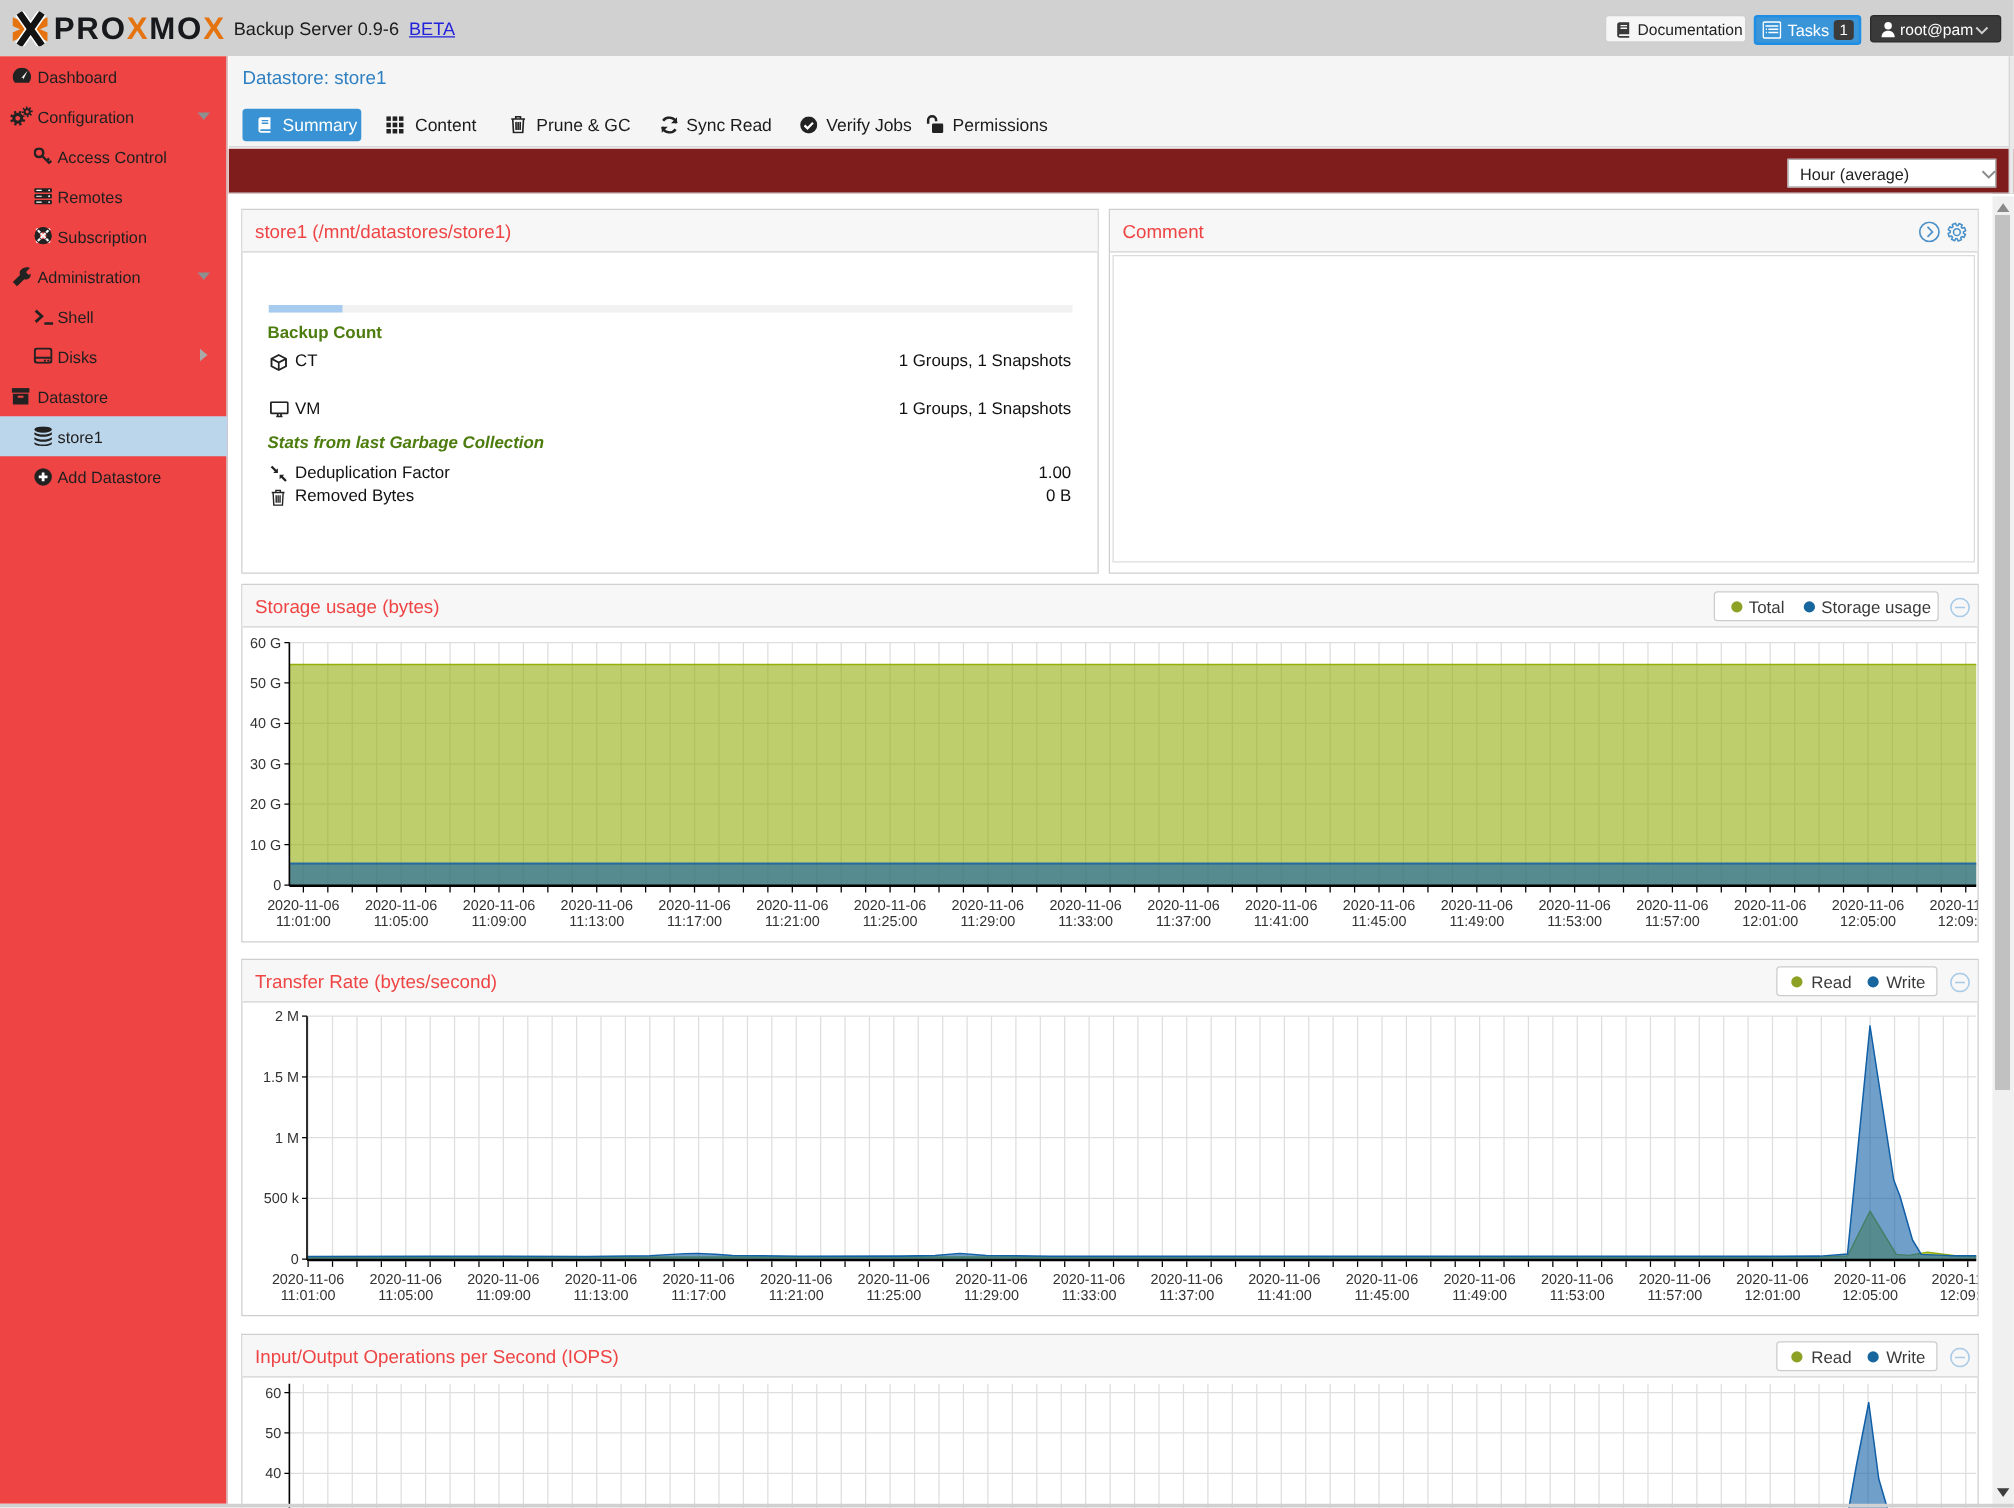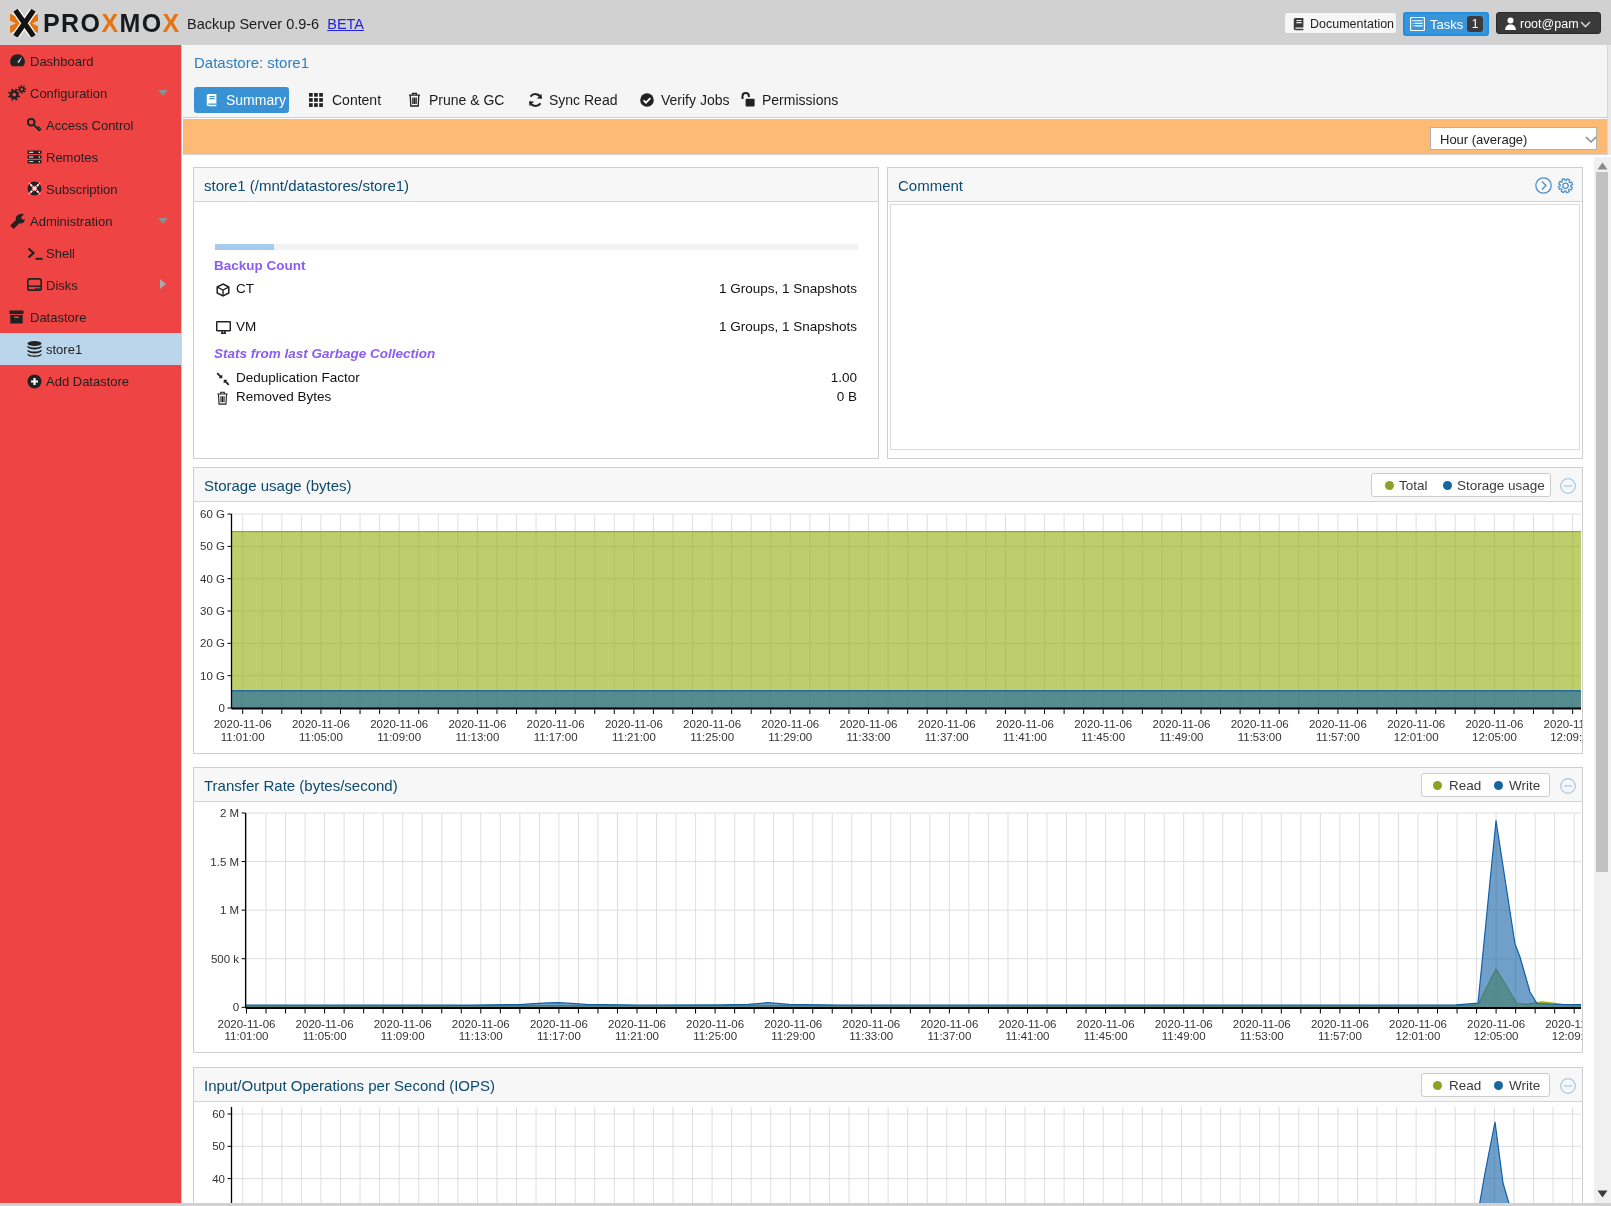--- a/index.html
+++ b/index.html
@@ -1,40 +1,40 @@
 <!DOCTYPE html>
 <html><head>
 <meta charset="utf-8">
 <style>
 * { margin:0; padding:0; box-sizing:border-box; }
 html,body { width:1611px; height:1206px; overflow:hidden; font-family:"Liberation Sans", sans-serif; background:#fff; }
 .abs { position:absolute; }
 #hdr { left:0; top:0; width:1611px; height:45px; background:#d1d1d1; }
 #side { left:0; top:45px; width:182px; height:1158px; background:#ef4444; border-right:1px solid #d0d0d0; }
 #crumb { left:183px; top:45px; width:1428px; height:73px; background:#f5f5f5; border-bottom:1px solid #cfcfcf; }
-#toolbar { left:183px; top:119px; width:1428px; height:36px; background:#fdba74; border-bottom:1px solid #d4d4d4; }
+#toolbar { left:183px; top:119px; width:1428px; height:36px; background:#7f1d1d; border-bottom:1px solid #d4d4d4; }
 #botstrip { left:0; top:1203px; width:1611px; height:3px; background:#d1d1d1; }
 .navrow { position:absolute; left:0; width:182px; height:32px; font-size:13px; color:#1f1f1f; }
 .navrow .txt { position:absolute; top:9px; }
 .navrow svg { position:absolute; }
 .sel { background:#bbd5eb; }
 .caret-d { position:absolute; left:158px; top:13px; width:0; height:0; border-left:5px solid transparent; border-right:5px solid transparent; border-top:6px solid #8f8f8f; }
 .caret-r { position:absolute; left:160px; top:10px; width:0; height:0; border-top:5px solid transparent; border-bottom:5px solid transparent; border-left:6px solid #a9a9a9; }
 .panel { position:absolute; background:#fff; border:1px solid #cfcfcf; }
 .phead { position:absolute; left:0; top:0; right:0; height:34px; background:#f7f7f7; border-bottom:1px solid #d4d4d4; }
-.ptitle { position:absolute; left:10px; top:9px; font-size:15px; color:#0c4a6e; }
+.ptitle { position:absolute; left:10px; top:9px; font-size:15px; color:#ef4444; }
 .legend { position:absolute; background:#fff; border:1px solid #ccc; border-radius:3px; height:24px; font-size:13.5px; color:#3a3a3a; white-space:nowrap; }
 .legend .li { position:absolute; top:4px; }
 .legend .dot { position:absolute; top:7px; }
 .dot { display:inline-block; width:9px; height:9px; border-radius:50%; margin-right:7px; }
 .btn { position:absolute; border-radius:3px; font-size:14px; }
 .tab { position:absolute; top:47px; height:16px; font-size:14px; color:#1b1b1b; white-space:nowrap; }
 .trow { position:absolute; left:22px; right:21px; height:19px; font-size:13.5px; color:#111; }
 .trow .rt { position:absolute; right:0; top:0; }
-.thead { position:absolute; left:22px; font-size:13.5px; font-weight:bold; color:#8b5cf6; }
+.thead { position:absolute; left:22px; font-size:13.5px; font-weight:bold; color:#4d7c0f; }
 .ticon { position:absolute; left:0px; top:2px; }
 </style>
 </head>
 <body>
 <div id="hdr" class="abs">
   <svg class="abs" style="left:10px; top:9px;" width="31" height="28" viewBox="0 0 31 28">
     <path d="M0 4.85 L28 17.05 L28 23.95 L0 11.75 Z M0 17.05 L28 4.85 L28 11.75 L0 23.95 Z" fill="#e57410"></path>
     <path d="M5.4 1.3 L23.6 27.3 M23.6 1.3 L5.4 27.3" stroke="#ffffff" stroke-width="7.8" fill="none"></path>
     <path d="M5.4 1.3 L23.6 27.3 M23.6 1.3 L5.4 27.3" stroke="#131313" stroke-width="5.3" fill="none"></path>
   </svg>

